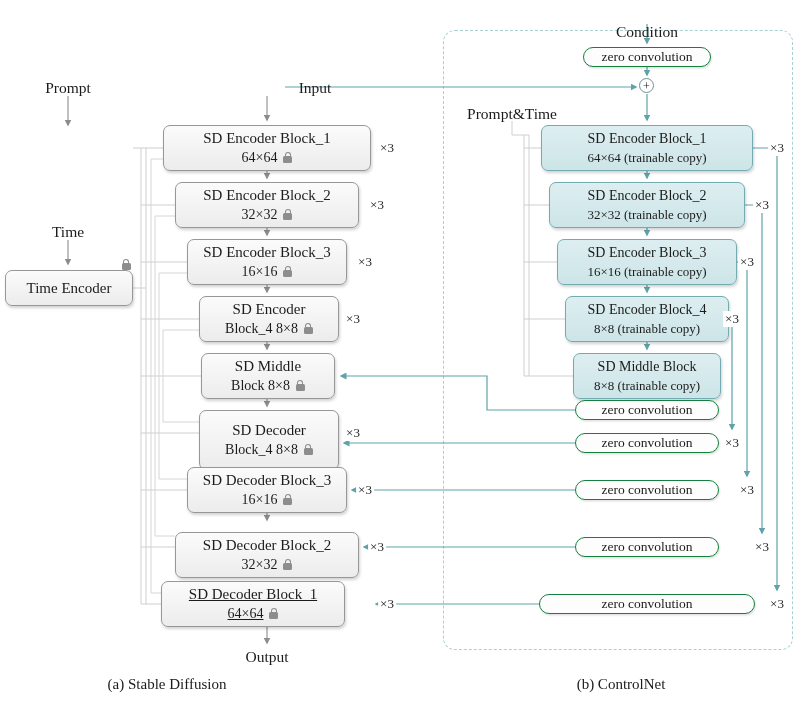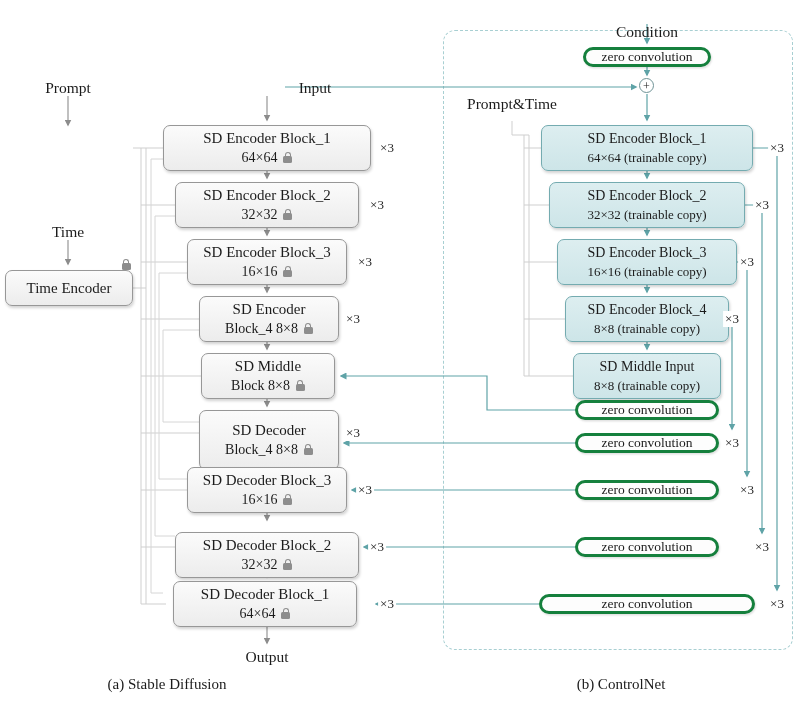--- a/index.html
+++ b/index.html
@@ -9,21 +9,21 @@
   .wires{position:absolute;left:0;top:0;z-index:1;}
   .block{position:absolute;z-index:2;display:flex;flex-direction:column;align-items:center;justify-content:center;
          background:linear-gradient(180deg,#fbfbfb,#ececec);border:1px solid #979797;border-radius:7px;
          box-shadow:1px 2px 3px rgba(0,0,0,.18);text-align:center;line-height:1.35;box-sizing:border-box;}
   .block .l1{font-size:15px;white-space:nowrap;}
   .block .l2{font-size:14px;display:flex;align-items:center;justify-content:center;gap:6px;white-space:nowrap;}
   .tblock{background:linear-gradient(180deg,#ddeef0,#cde5e8);border:1px solid #74abb0;}
   .tblock .l1{font-size:14px;}
   .tblock .l2{font-size:13px;}
   .pill{position:absolute;z-index:2;display:flex;align-items:center;justify-content:center;
-        background:#fdfdfd;border:3px solid #15803d;border-radius:10px;font-size:13.5px;
+        background:#fdfdfd;border:1px solid #15803d;border-radius:10px;font-size:13.5px;
         box-shadow:1px 1.5px 2px rgba(0,0,0,.12);box-sizing:border-box;white-space:nowrap;}
   .lbl{position:absolute;z-index:3;transform:translate(-50%,-50%);font-size:15.5px;white-space:nowrap;}
   .cap{font-size:15px;}
   .x3{position:absolute;z-index:3;transform:translate(-50%,-50%);font-size:13px;background:#fff;padding:0 2px;white-space:nowrap;}
   .sum{position:absolute;z-index:2;width:15px;height:15px;border:1px solid #6f9396;border-radius:50%;background:#fff;
        display:flex;align-items:center;justify-content:center;font-size:12px;line-height:1;box-sizing:border-box;}
   .lock{display:inline-block;position:relative;width:9px;height:7px;background:#8d8d8d;border-radius:1.5px;margin-top:3px;}
   .lock::before{content:"";position:absolute;left:1.2px;top:-4.4px;width:6.2px;height:5px;
                 border:1.4px solid #8d8d8d;border-bottom:none;border-radius:3px 3px 0 0;box-sizing:border-box;}
   .lock.corner{position:absolute;right:1px;top:-8px;margin:0;}
@@ -94,21 +94,21 @@
       <path d="M745,205 H762 V533"></path>
       <path d="M753,148 H777 V590"></path>
     </g>
   </svg>
 
   <div class="lbl" style="left:68px;top:88px;">Prompt</div>
   <div class="lbl" style="left:68px;top:232px;">Time</div>
   <div class="lbl" style="left:267px;top:88px;margin-left:48px;">Input</div>
   <div class="lbl" style="left:267px;top:657px;">Output</div>
   <div class="lbl" style="left:647px;top:32px;">Condition</div>
-  <div class="lbl" style="left:512px;top:104px;">Prompt&amp;Time</div>
+  <div class="lbl" style="left:512px;top:114px;">Prompt&amp;Time</div>
   <div class="lbl cap" style="left:160px;top:684px;padding-left:14px;">(a) Stable Diffusion</div>
   <div class="lbl cap" style="left:621px;top:684px;">(b) ControlNet</div>
 
   <div class="block" style="left:5px;top:270px;width:128px;height:36px;">
     <div class="l1">Time Encoder</div>
     <span class="lock corner"></span>
   </div>
 
   <div class="block" style="left:163px;top:125px;width:208px;height:46px;">
     <div class="l1">SD Encoder Block_1</div>
@@ -159,21 +159,21 @@
         <span class="lock"></span>
       </div>
   </div>
   <div class="block" style="left:175px;top:524px;width:184px;height:46px;margin-top:8px;">
     <div class="l1">SD Decoder Block_2</div>
     <div class="l2">
         <span>32×32</span>
         <span class="lock"></span>
       </div>
   </div>
-  <div class="block" style="left:173px;top:581px;width:184px;height:46px;">
+  <div class="block" style="left:161px;top:581px;width:184px;height:46px;text-decoration:underline;">
     <div class="l1">SD Decoder Block_1</div>
     <div class="l2">
         <span>64×64</span>
         <span class="lock"></span>
       </div>
   </div>
 
   <div class="block tblock" style="left:541px;top:125px;width:212px;height:46px;">
     <div class="l1">SD Encoder Block_1</div>
     <div class="l2">
@@ -192,21 +192,21 @@
         <span>16×16 (trainable copy)</span>
       </div>
   </div>
   <div class="block tblock" style="left:565px;top:296px;width:164px;height:46px;">
     <div class="l1">SD Encoder Block_4</div>
     <div class="l2">
         <span>8×8 (trainable copy)</span>
       </div>
   </div>
   <div class="block tblock" style="left:573px;top:353px;width:148px;height:46px;">
-    <div class="l1">SD Middle Input</div>
+    <div class="l1">SD Middle Block</div>
     <div class="l2">
         <span>8×8 (trainable copy)</span>
       </div>
   </div>
 
   <div class="pill" style="left:583px;top:47px;width:128px;height:20px;">zero convolution</div>
   <div class="pill" style="left:575px;top:400px;width:144px;height:20px;">zero convolution</div>
   <div class="pill" style="left:575px;top:433px;width:144px;height:20px;">zero convolution</div>
   <div class="pill" style="left:575px;top:480px;width:144px;height:20px;">zero convolution</div>
   <div class="pill" style="left:575px;top:537px;width:144px;height:20px;">zero convolution</div>

